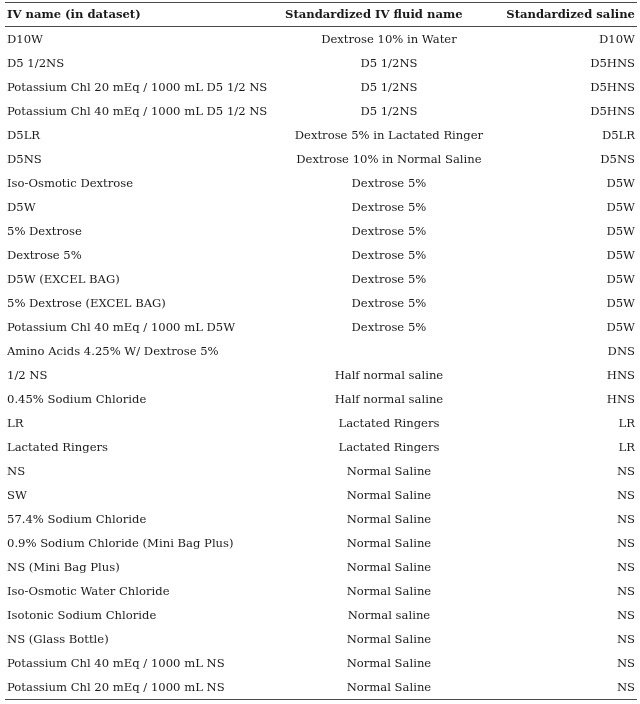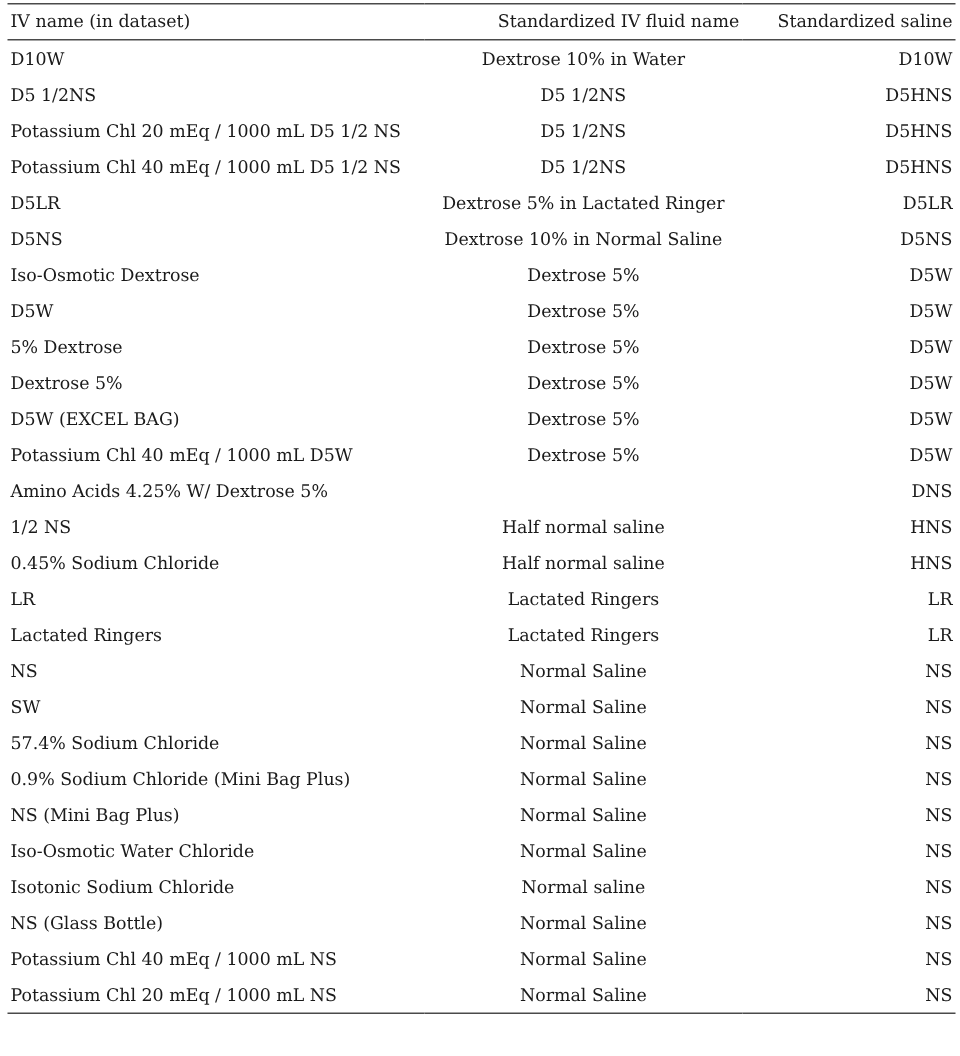--- a/index.html
+++ b/index.html
@@ -26,30 +26,30 @@
     margin-top: 2px;
     border-collapse: collapse;
     table-layout: fixed;
     font-size: 11.6px;
   }
   table.iv-table col.c1 { width: 44%; }
   table.iv-table col.c2 { width: 33.5%; }
   table.iv-table col.c3 { width: 22.5%; }
 
   thead tr.header-row th {
-    font-weight: normal;
+    font-weight: bold;
     padding: 4px 2px 5px 2px;
     line-height: 14px;
     vertical-align: bottom;
     border-top: 1.1px solid #4a4a4a;
     border-bottom: 1.1px solid #4a4a4a;
     white-space: nowrap;
   }
   th.col-name   { text-align: left;  padding-left: 2px; }
-  th.col-fluid  { text-align: right; padding-right: 2px; }
+  th.col-fluid  { text-align: left; padding-right: 2px; }
   th.col-acro   { text-align: right; padding-right: 0px; }
 
   tbody tr.data-row td {
     padding: 0 2px;
     height: 24px;
     line-height: 24px;
     vertical-align: middle;
     white-space: nowrap;
     overflow: hidden;
   }
@@ -128,20 +128,25 @@
           <td class="cell-name">Dextrose 5%</td>
           <td class="cell-fluid">Dextrose 5%</td>
           <td class="cell-acro">D5W</td>
         </tr>
         <tr class="data-row">
           <td class="cell-name">D5W (EXCEL BAG)</td>
           <td class="cell-fluid">Dextrose 5%</td>
           <td class="cell-acro">D5W</td>
         </tr>
         <tr class="data-row">
+          <td class="cell-name">5% Dextrose (EXCEL BAG)</td>
+          <td class="cell-fluid">Dextrose 5%</td>
+          <td class="cell-acro">D5W</td>
+        </tr>
+        <tr class="data-row">
           <td class="cell-name">Potassium Chl 40 mEq / 1000 mL D5W</td>
           <td class="cell-fluid">Dextrose 5%</td>
           <td class="cell-acro">D5W</td>
         </tr>
         <tr class="data-row">
           <td class="cell-name">Amino Acids 4.25% W/ Dextrose 5%</td>
           <td class="cell-fluid"></td>
           <td class="cell-acro">DNS</td>
         </tr>
         <tr class="data-row">

